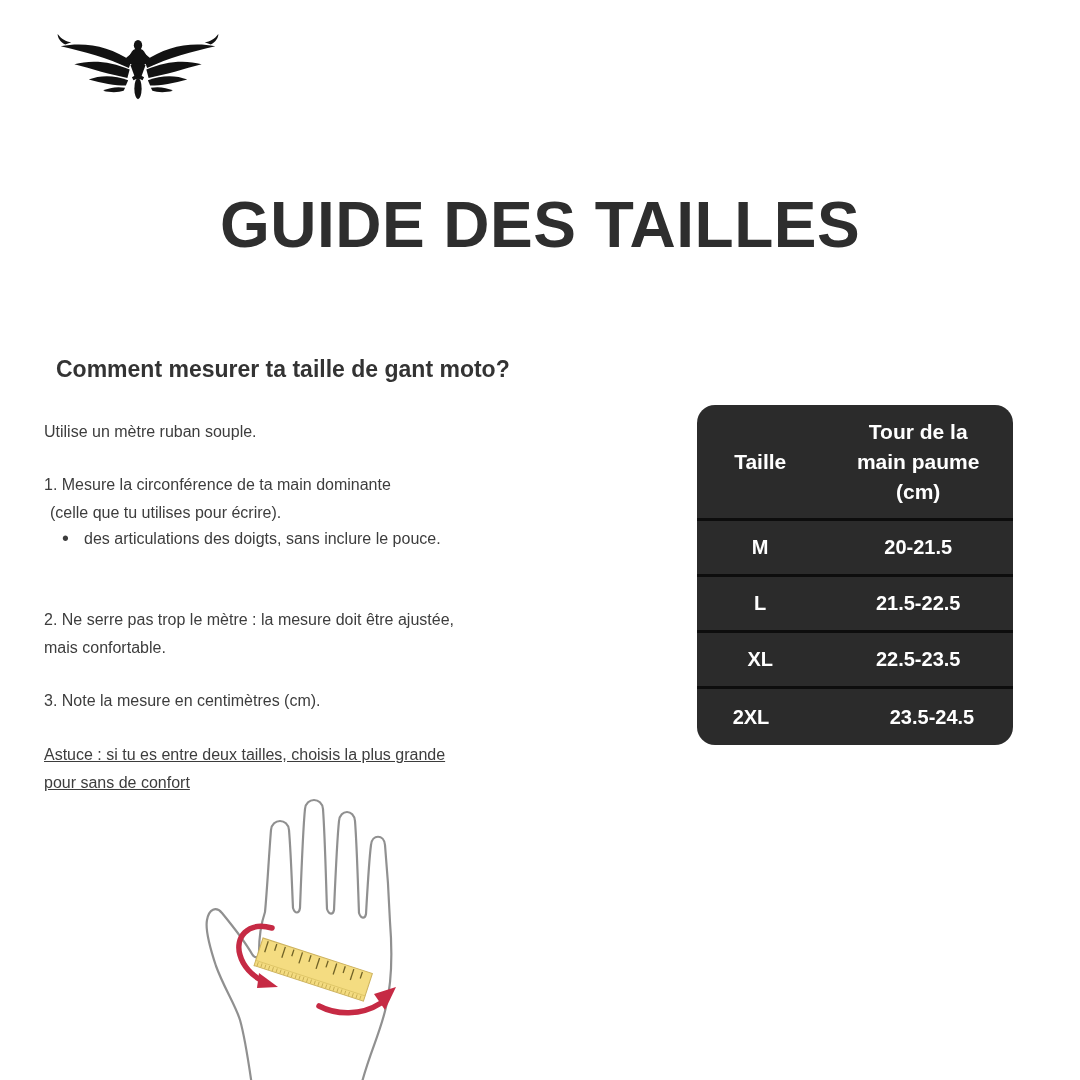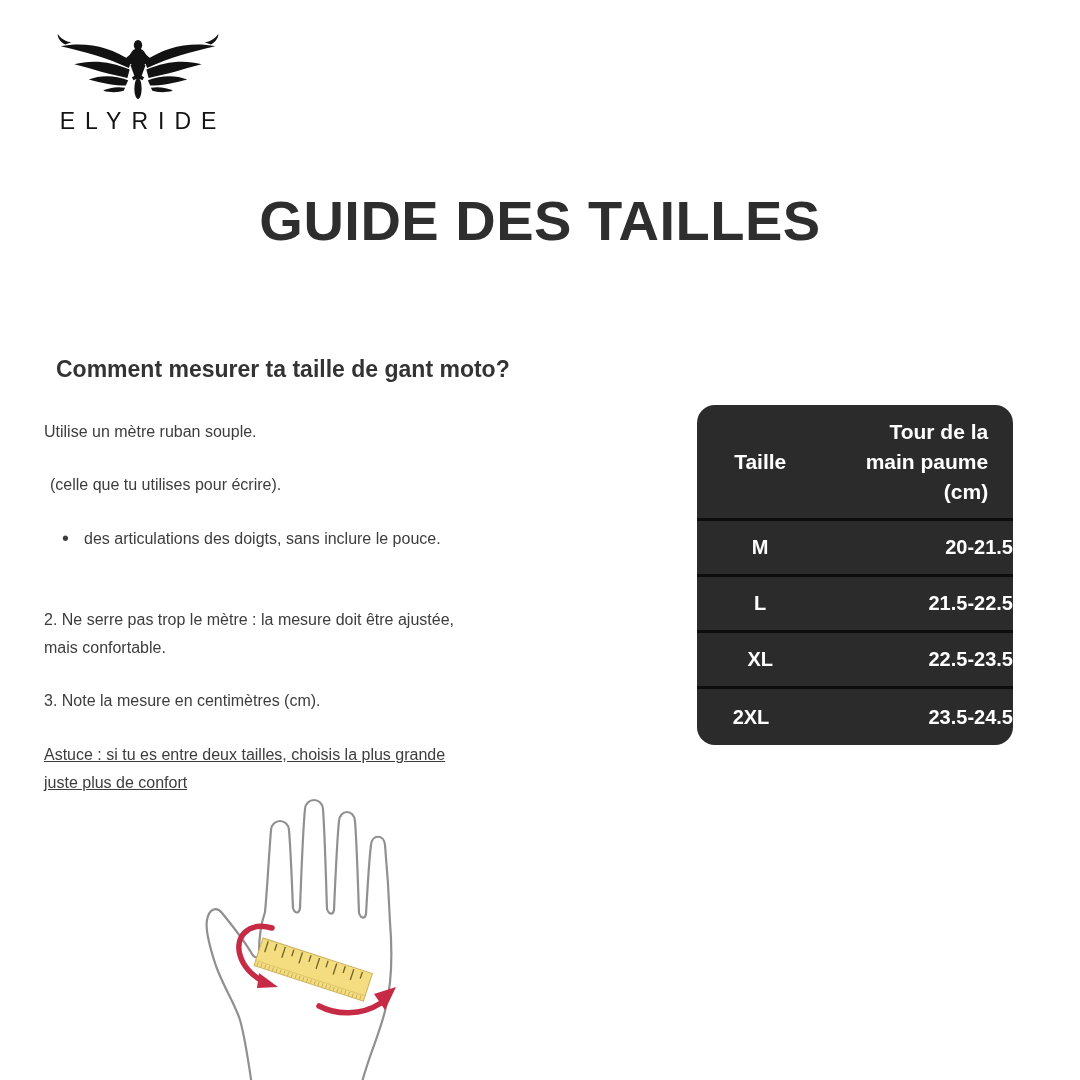--- a/index.html
+++ b/index.html
@@ -23,21 +23,21 @@
     letter-spacing: 10px;
     text-indent: 10px;
     color: #141414;
     white-space: nowrap;
   }
 
   
   .page-title {
     position: absolute; left: 0; right: 0; top: 188px;
     text-align: center;
-    font-size: 56px;
+    font-size: 64px;
     font-weight: 700;
     letter-spacing: 0.5px;
     color: #2e2e2e;
   }
 
   
   .section-heading {
     position: absolute; left: 56px; top: 356px;
     font-size: 23px; font-weight: 700; color: #333333;
   }
@@ -58,21 +58,21 @@
     background: #2b2b2b;
     border-radius: 18px;
     color: #ffffff;
     overflow: hidden;
   }
   .t-row { display: flex; align-items: center; }
   .t-header { height: 116px; border-bottom: 3px solid #0d0d0d; font-weight: 700; font-size: 21px; }
   .t-data { height: 56px; border-bottom: 3px solid #0d0d0d; font-size: 20px; font-weight: 600; }
   .t-data:last-child { border-bottom: none; gap: 46px; }
   .c-size  { width: 40%; text-align: center; }
-  .c-range { width: 60%; text-align: right; }
+  .c-range { width: 60%; text-align: center; }
   .t-header .c-range div { width: 140px; margin: 0 auto; line-height: 30px; }
 
   
   .hand-wrap { position: absolute; left: 193px; top: 782px; width: 290px; height: 300px; }
   .hand-wrap svg { display: block; width: 290px; height: 300px; }
 </style>
 </head>
 <body>
 
 <div class="logo">
@@ -96,30 +96,30 @@
       <ellipse cx="108" cy="15" rx="5.5" ry="7"></ellipse>
       <path d="M100 23 C104 18, 112 18, 116 23 C119 27, 121 32, 122 37 L116 41 L100 41 L94 37 C95 32, 97 27, 100 23 Z"></path>
       <path d="M100 25 L87 36 L91 40 L103 31 Z"></path>
       <path d="M116 25 L129 36 L125 40 L113 31 Z"></path>
       <path d="M84 35 H132 V38.5 H84 Z"></path>
       <path d="M98 41 L118 41 L112.5 56 L103.5 56 Z"></path>
       <ellipse cx="108" cy="72" rx="4.8" ry="14"></ellipse>
       <path d="M100 57 Q108 51 116 57 L114 61 Q108 57 102 61 Z"></path>
     </g>
   </svg>
-  <div class="brand-name">ELYRIDE</div>
 </div>
 
 <h1 class="page-title">GUIDE DES TAILLES</h1>
 
 <h2 class="section-heading">Comment mesurer ta taille de gant moto?</h2>
 
 <div class="copy intro">Utilise un mètre ruban souple.</div>
 
 <div class="copy step1">
+  <div class="line1">1. Mesure la circonférence de ta main dominante</div>
   <div class="line2">(celle que tu utilises pour écrire).</div>
 </div>
 
 <div class="bullet-row">
   <div class="bullet-glyph">•</div>
   <div class="copy">
     <div>des articulations des doigts, sans inclure le pouce.</div>
   </div>
 </div>
 
@@ -127,21 +127,21 @@
   <div>2. Ne serre pas trop le mètre : la mesure doit être ajustée,</div>
   <div>mais confortable.</div>
 </div>
 
 <div class="copy step3">
   <div>3. Note la mesure en centimètres (cm).</div>
 </div>
 
 <div class="copy tip">
   <div>Astuce : si tu es entre deux tailles, choisis la plus grande</div>
-  <div>juste plus de confort</div>
+  <div>pour sans de confort</div>
 </div>
 
 <div class="size-table">
   <div class="t-row t-header">
     <div class="c-size">Taille</div>
     <div class="c-range">
       <div>Tour de la main paume (cm)</div>
     </div>
   </div>
   <div class="t-row t-data">

